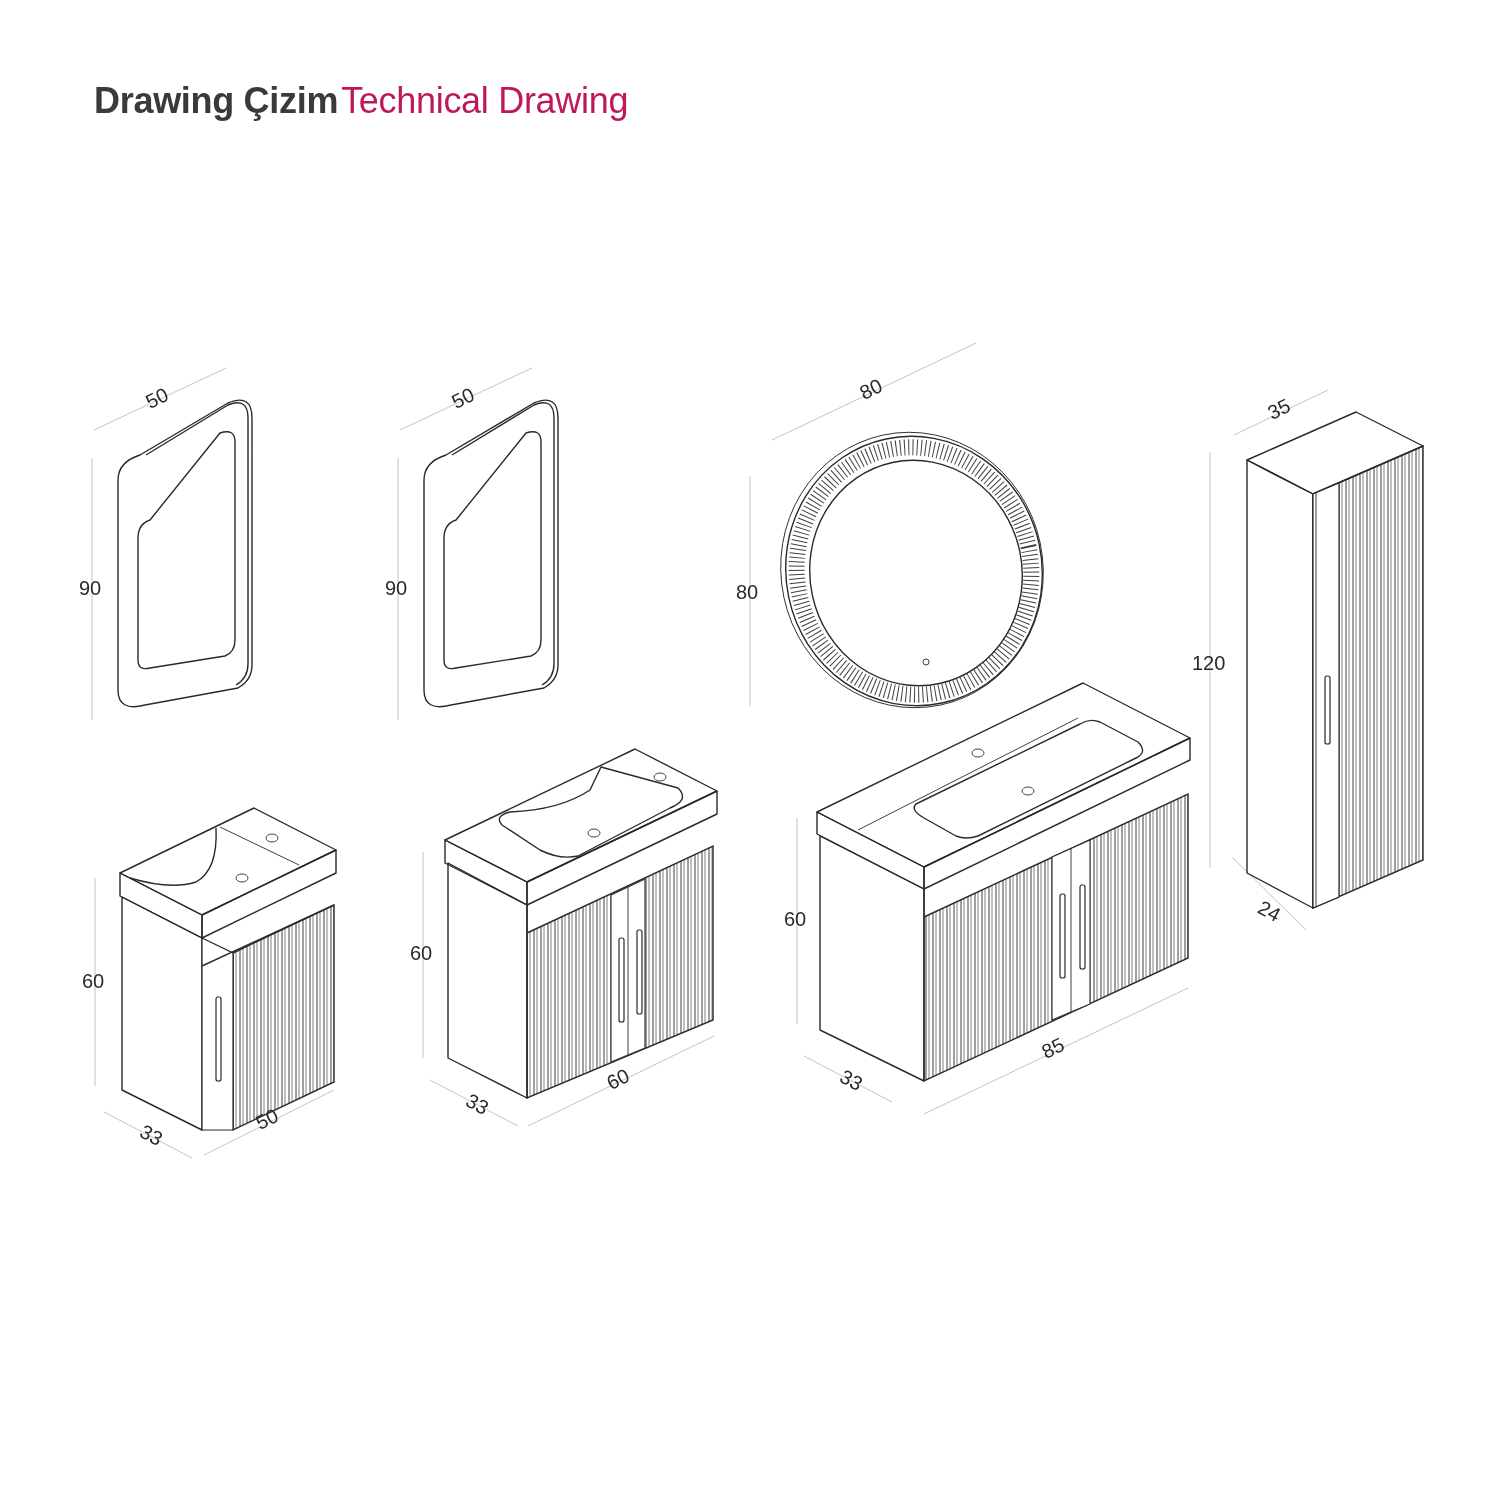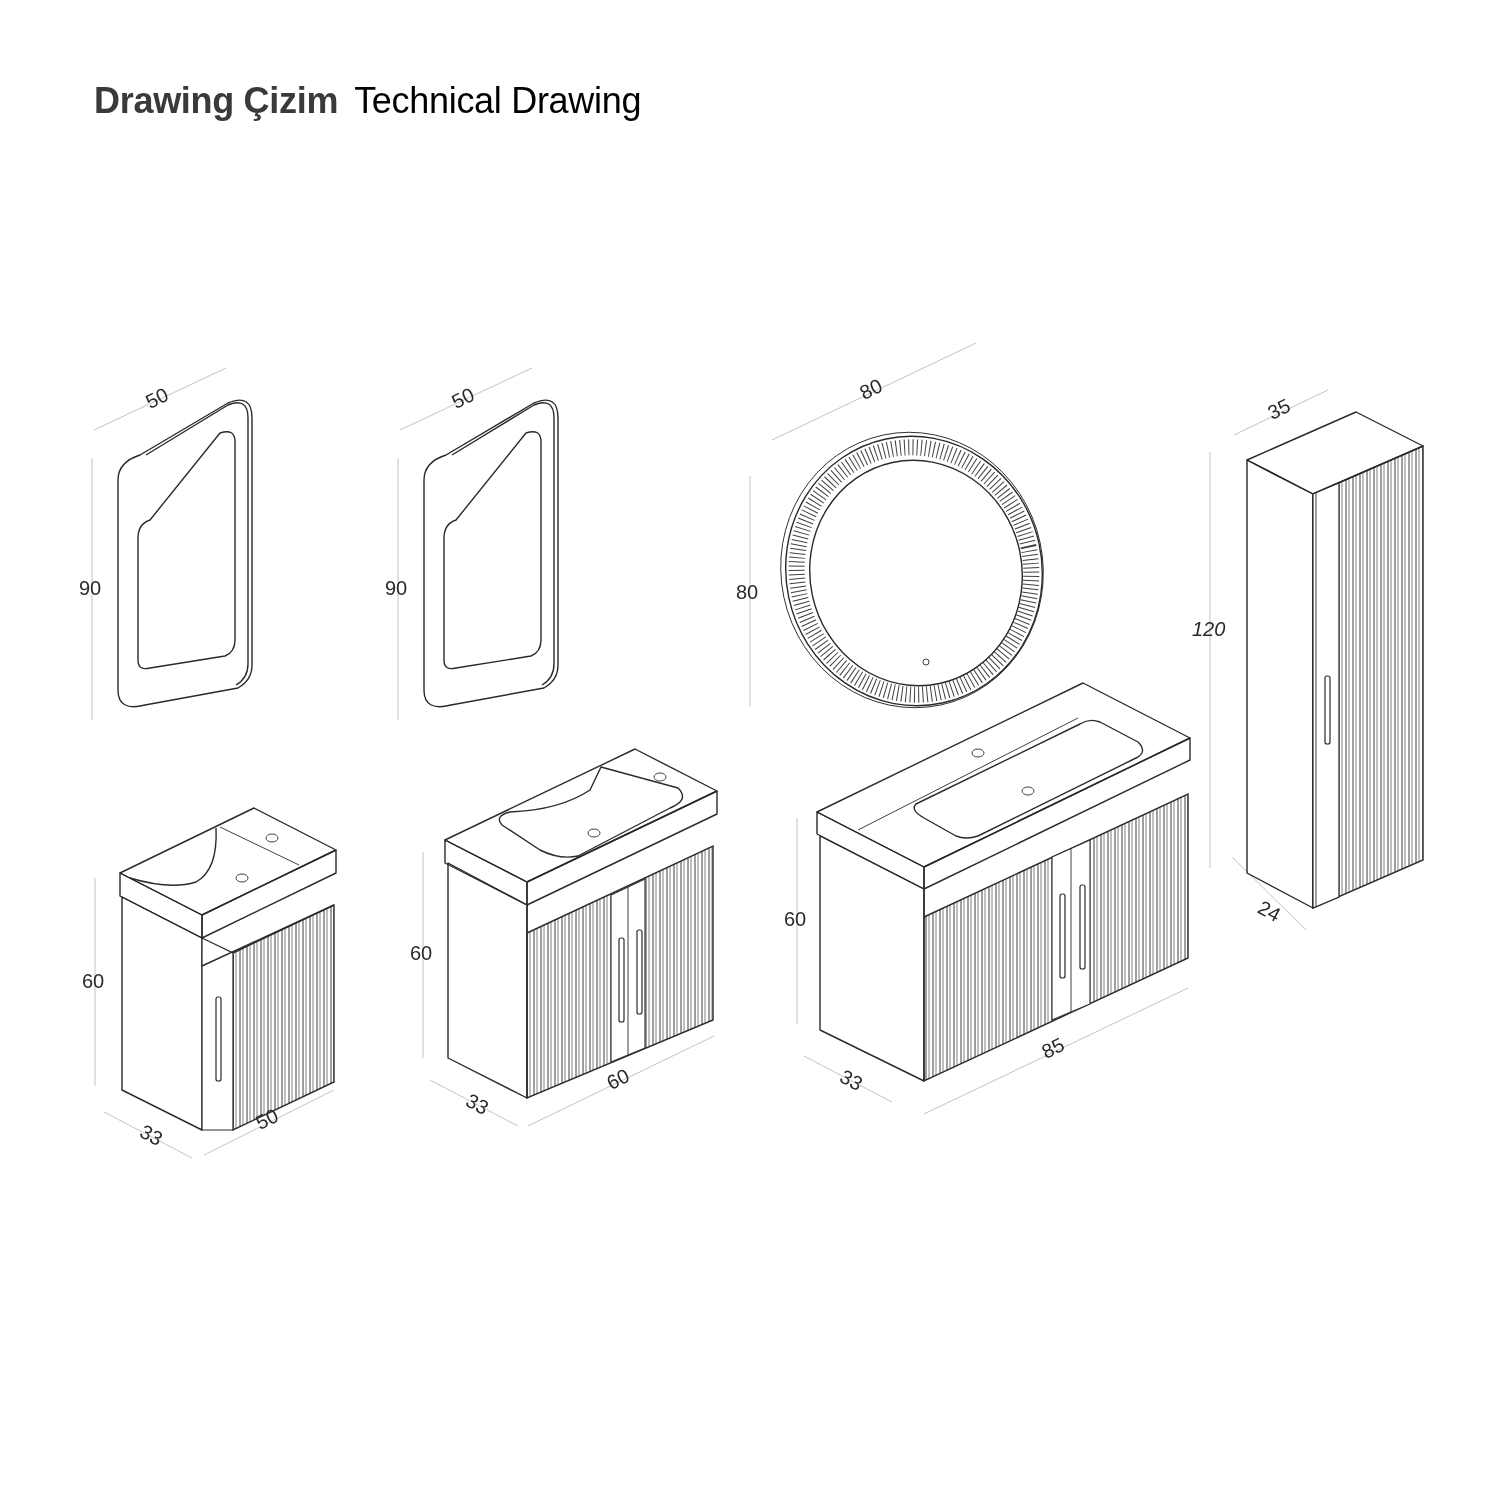--- a/index.html
+++ b/index.html
@@ -1,19 +1,19 @@
 <!DOCTYPE html>
 <html><head>
 <meta charset="utf-8">
 <style>
   html,body{margin:0;padding:0;background:#ffffff;}
   body{width:1501px;height:1501px;position:relative;overflow:hidden;font-family:"Liberation Sans","DejaVu Sans",sans-serif;}
   .title{position:absolute;left:94px;top:80px;font-size:36px;letter-spacing:-0.3px;white-space:nowrap;}
   .title .tr{font-weight:700;color:#3a3a3a;}
-  .title .en{font-weight:400;color:#000000;margin-left:16px;}
+  .title .en{font-weight:400;color:#be185d;margin-left:3px;}
   svg.drawing{position:absolute;left:0;top:0;}
   .ln{fill:none;stroke:#2a2a2a;stroke-width:1.4;stroke-linejoin:round;}
   .thin{fill:none;stroke:#2a2a2a;stroke-width:0.9;}
   .dim{fill:none;stroke:#c4c4c4;stroke-width:1;}
   .lbl{position:absolute;font-size:20px;color:#2a2a2a;white-space:nowrap;transform-origin:center center;font-family:"Liberation Sans","DejaVu Sans",sans-serif;}
 </style>
 </head>
 <body>
 
 <div class="title">
@@ -129,21 +129,21 @@
 <span class="lbl" style="left:146px;top:387px;transform:rotate(-26deg);">50</span>
 <span class="lbl" style="left:79px;top:577px;">90</span>
 
 <span class="lbl" style="left:452px;top:387px;transform:rotate(-26deg);">50</span>
 <span class="lbl" style="left:385px;top:577px;">90</span>
 
 <span class="lbl" style="left:860px;top:378px;transform:rotate(-26deg);">80</span>
 <span class="lbl" style="left:736px;top:581px;">80</span>
 
 <span class="lbl" style="left:1268px;top:398px;transform:rotate(-26deg);">35</span>
-<span class="lbl" style="left:1192px;top:618px;font-style:italic;">120</span>
+<span class="lbl" style="left:1192px;top:652px;">120</span>
 <span class="lbl" style="left:1258px;top:900px;transform:rotate(28deg);">24</span>
 
 <span class="lbl" style="left:82px;top:970px;">60</span>
 <span class="lbl" style="left:140px;top:1124px;transform:rotate(28deg);">33</span>
 <span class="lbl" style="left:256px;top:1108px;transform:rotate(-26deg);">50</span>
 
 <span class="lbl" style="left:410px;top:942px;">60</span>
 <span class="lbl" style="left:466px;top:1093px;transform:rotate(28deg);">33</span>
 <span class="lbl" style="left:607px;top:1068px;transform:rotate(-26deg);">60</span>
 

